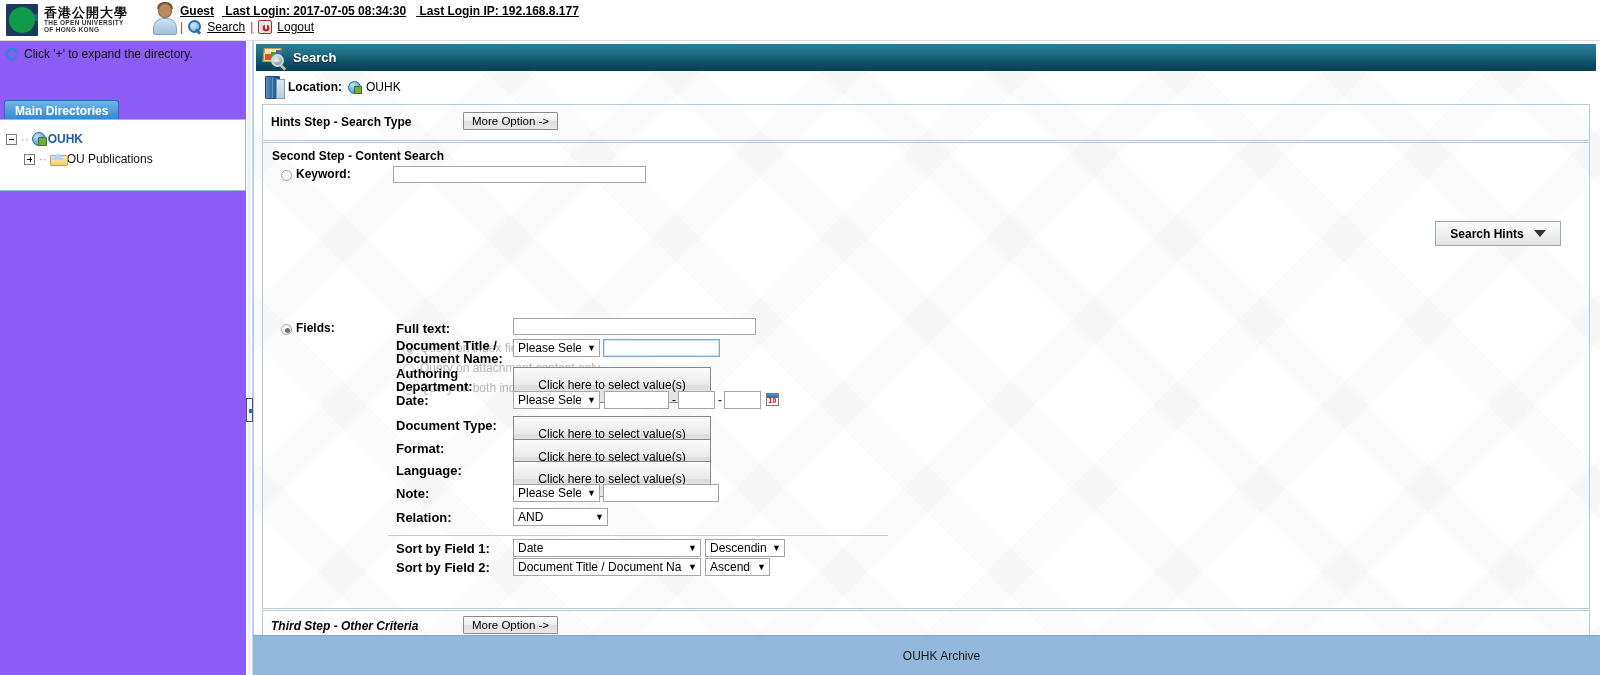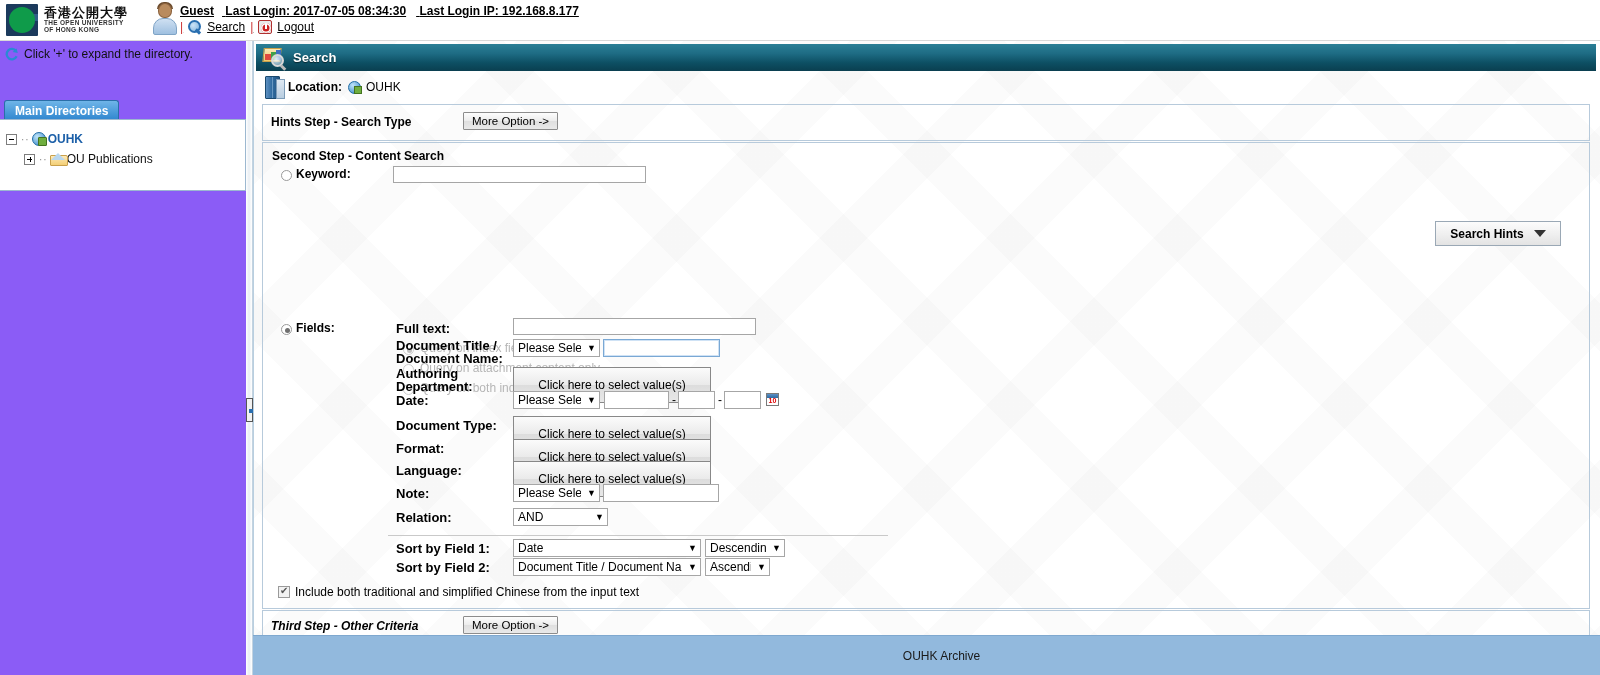--- a/index.html
+++ b/index.html
@@ -556,24 +556,20 @@
       <span class="fl" style="top:417px">Sort by Field 2:</span>
       <span class="sel fctl" style="top:415px; width:188px">
         <span class="cap">Document Title / Document Name</span>
         <span class="arw">▼</span>
       </span>
       <span class="sel" style="position:absolute; left:442px; top:415px; width:65px;">
         <span class="cap">Ascending</span>
         <span class="arw">▼</span>
       </span>
 
-      <div id="cb-row">
-        <span class="checkbox on"></span>
-        <span id="cb-text">Include both traditional and simplified Chinese from the input text</span>
-      </div>
 
       <div id="hints-btn">
         <span>Search Hints</span>
         <span class="tri-down"></span>
       </div>
     </div>
 
     <div class="panel" id="step3-panel">
       <span id="step3-label">Third Step - Other Criteria</span>
       <span class="btn" id="step3-btn">More Option -&gt;</span>

